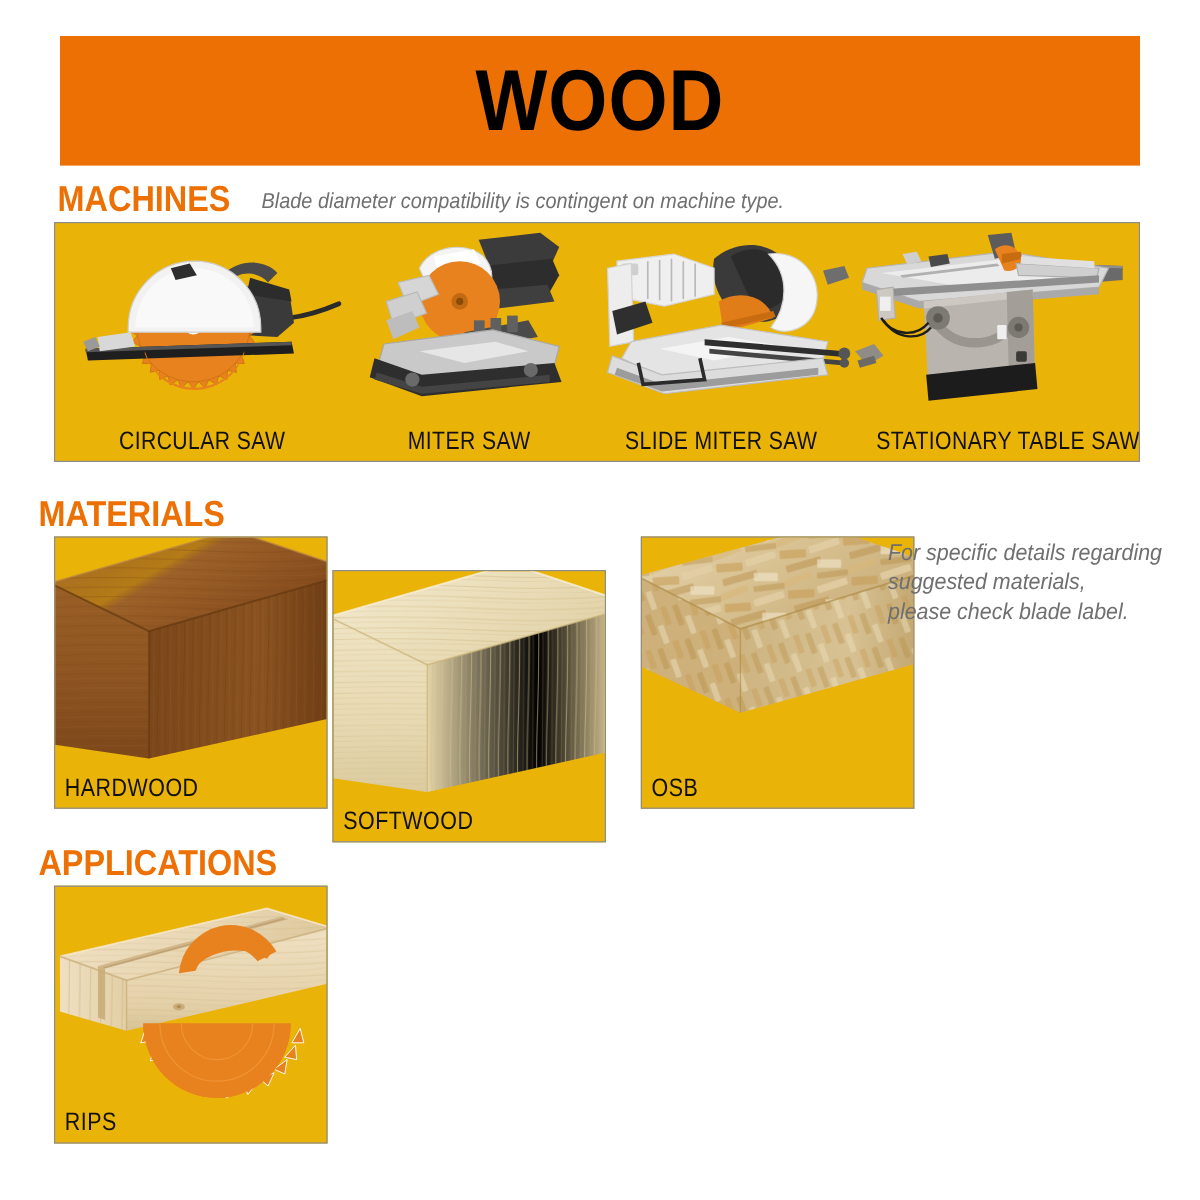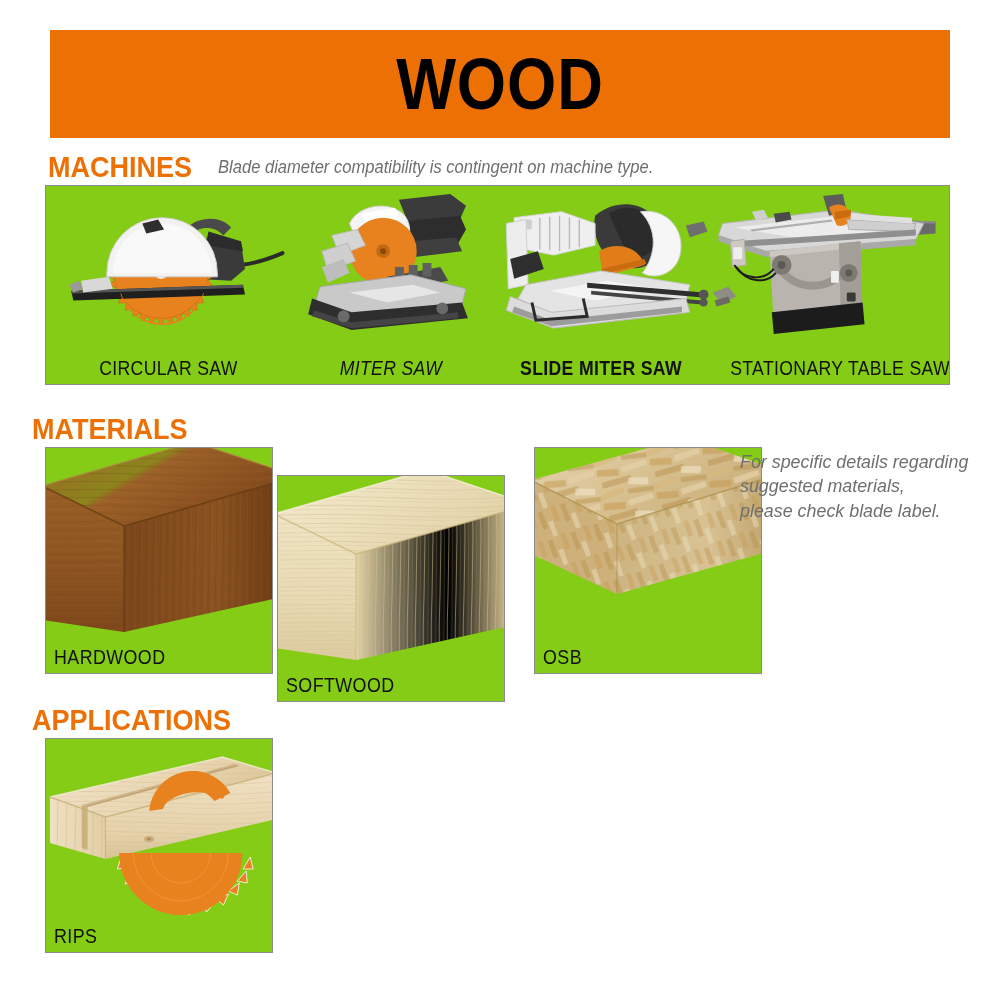--- a/index.html
+++ b/index.html
@@ -62,21 +62,21 @@
     margin-left: 10px;
     transform: scaleX(0.92);
     transform-origin: left bottom;
     line-height: 1;
   }
 
   
   .panel {
     position: absolute;
     border: 1.5px solid #8c8c8c;
-    background: #84cc16;
+    background: #eab308;
     box-sizing: border-box;
     overflow: hidden;
   }
 
   .cell-label {
     position: absolute;
     bottom: 6px;
     left: 8px;
     font-family: "Liberation Sans Narrow", "Liberation Sans", sans-serif;
     font-size: 21px;
@@ -194,21 +194,21 @@
       <path d="M24 102 L198 96 L198 99 L24 105 Z" fill="#555"></path>
 
       <path d="M34 92 L62 88 L66 100 L36 104 Z" fill="#d8d8d8"></path>
       <path d="M22 96 l10 -4 4 8 -10 4 z" fill="#9a9a9a"></path>
 
       <path d="M74 104 A44 44 0 0 0 158 104 L158 106 A44 44 0 0 1 74 106 Z" fill="#e8821e"></path>
     </svg>
     <div class="machine-caption">CIRCULAR SAW</div>
   </div>
 
-  <div class="machine-cell" style="left:245px; width:200px;font-style:italic;">
+  <div class="machine-cell" style="left:245px; width:200px;">
     <svg class="machine-art" viewBox="0 0 200 150">
 
       <path d="M108 10 L160 4 L176 16 L168 34 L120 40 Z" fill="#3b3b3b"></path>
       <path d="M112 32 L170 26 L176 40 L168 54 L118 56 Z" fill="#2d2d2d"></path>
       <path d="M120 52 L166 48 L172 62 L124 68 Z" fill="#3f3f3f"></path>
 
       <path d="M58 34 C 66 16, 96 10, 112 24 C 124 36, 120 58, 104 66 L70 62 Z" fill="#f4f4f4" stroke="#d0d0d0" stroke-width="1"></path>
       <path d="M70 24 L104 18 L110 30 L74 38 Z" fill="#ffffff"></path>
 
       <circle cx="92" cy="62" r="34" fill="#e8821e"></circle>
@@ -229,21 +229,21 @@
       <path d="M20 110 L60 124 L172 114 L178 130 L60 142 L16 126 Z" fill="#2e2e2e"></path>
       <path d="M22 122 L60 134 L168 124 L168 130 L60 140 L20 128 Z" fill="#444"></path>
       <circle cx="52" cy="128" r="6" fill="#6a6a6a"></circle>
       <circle cx="152" cy="120" r="6" fill="#6a6a6a"></circle>
 
       <path d="M30 78 L52 70 L58 84 L36 94 Z" fill="#bdbdbd"></path>
     </svg>
     <div class="machine-caption">MITER SAW</div>
   </div>
 
-  <div class="machine-cell" style="left:445px; width:220px;font-weight:bold;">
+  <div class="machine-cell" style="left:445px; width:220px;">
     <svg class="machine-art" viewBox="0 0 220 150">
 
       <path d="M104 26 C 128 6, 164 12, 172 44 C 178 68, 156 84, 134 78 C 112 72, 100 48, 104 26 Z" fill="#3a3a3a"></path>
       <path d="M118 24 C 136 12, 160 18, 166 42 C 170 60, 154 72, 138 68 Z" fill="#2b2b2b"></path>
 
       <path d="M150 22 C 176 18, 196 40, 190 66 C 186 84, 166 92, 152 84 C 166 66, 168 40, 150 22 Z" fill="#f6f6f6" stroke="#d4d4d4"></path>
 
       <path d="M22 28 L70 22 L104 34 L104 56 L62 66 L22 58 Z" fill="#efefef" stroke="#d6d6d6"></path>
       <g stroke="#b9b9b9" stroke-width="1.4">
         <line x1="48" y1="28" x2="48" y2="60"></line>

